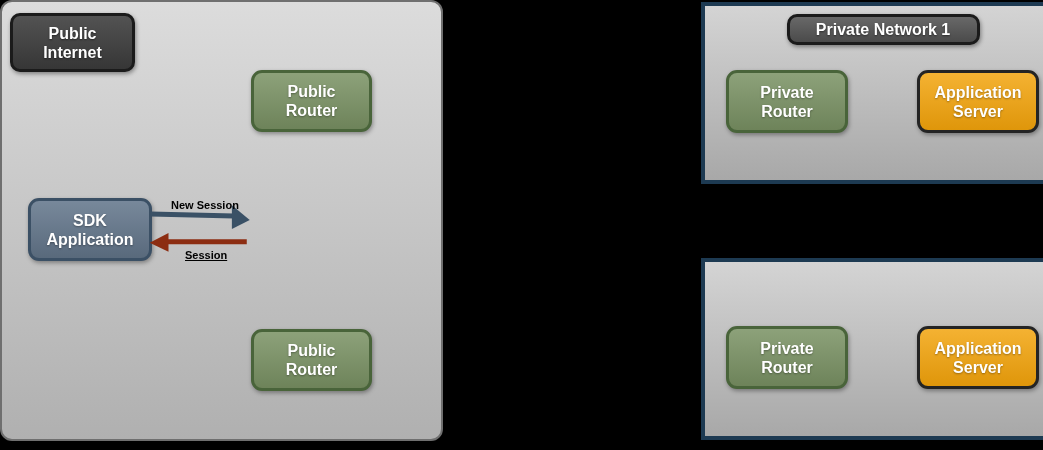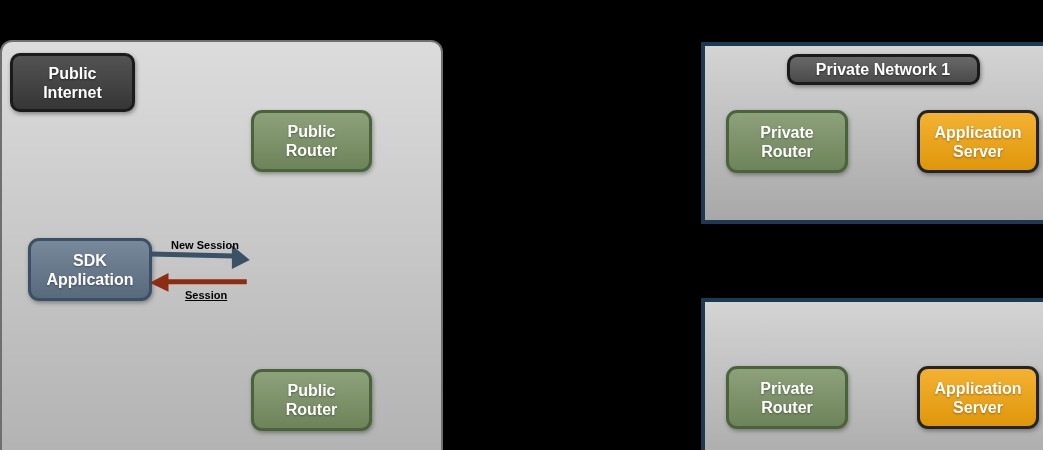--- a/index.html
+++ b/index.html
@@ -26,21 +26,21 @@
     --label-text:#ffffff;
     --arrow-label-text:#000000;
   }
   *{box-sizing:border-box;margin:0;padding:0;}
   html,body{width:1043px;height:450px;overflow:hidden;}
   body{
     background:var(--background);
     font-family:"Liberation Sans","DejaVu Sans",sans-serif;
     position:relative;
   }
-  .stage{position:absolute;inset:0;width:1043px;height:350px;margin-top:40px;}
+  .stage{position:absolute;inset:0;width:1043px;height:350px;}
 
   
   .zone{
     position:absolute;left:0;top:0;width:443px;height:441px;
     background:linear-gradient(180deg,var(--zone-fill-top),var(--zone-fill-bottom));
     border:2px solid var(--zone-border);
     border-radius:12px;
     box-shadow:0 0 0 1px rgba(0,0,0,.6), 2px 3px 5px rgba(0,0,0,.5);
   }
 

